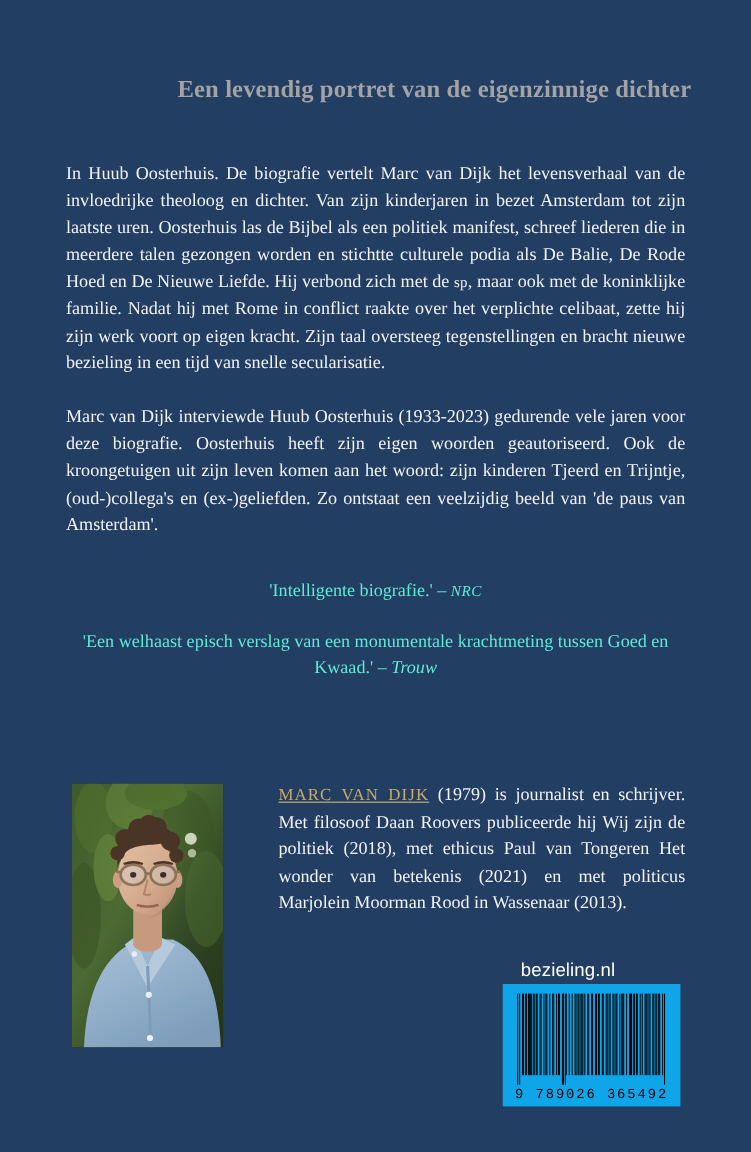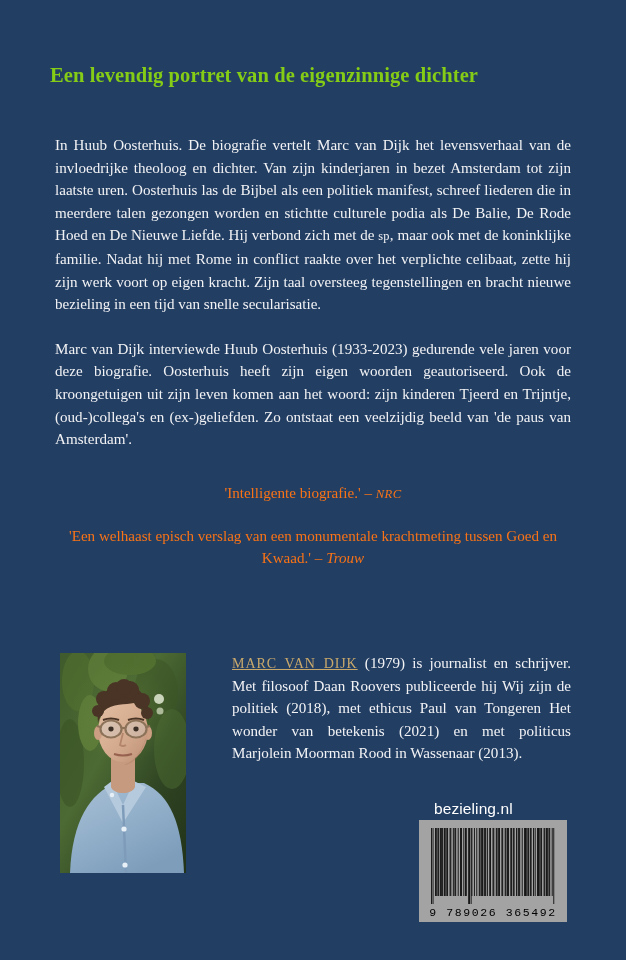--- a/index.html
+++ b/index.html
@@ -19,22 +19,22 @@
     inset: 0;
     background: #233e63;
   }
 
   
   .headline {
     position: absolute;
     left: 50px;
     top: 63px;
     width: 526px;
-    text-align: left;
-    color: #84cc16;
+    text-align: right;
+    color: #a3a3a3;
     font-size: 20.5px;
     line-height: 25px;
     font-weight: bold;
     letter-spacing: 0.1px;
   }
   .headline .l2 { display: block; }
 
   
   .body-block {
     position: absolute;
@@ -56,21 +56,21 @@
     font-size: 0.82em;
     letter-spacing: 0.3px;
   }
 
   
   .quotes {
     position: absolute;
     left: 55px;
     top: 482px;
     width: 516px;
-    color: #f97316;
+    color: #5eead4;
     text-align: center;
     font-size: 15.1px;
     line-height: 22.6px;
   }
   .quote {
     margin-bottom: 19px;
   }
   .quote:last-child { margin-bottom: 0; }
   .quote .src { font-style: italic; }
   .quote .src-sc {
@@ -120,21 +120,21 @@
     font-size: 15.5px;
     font-family: "Liberation Sans", sans-serif;
     letter-spacing: 0.1px;
   }
   .barcode-box {
     position: absolute;
     left: 419px;
     top: 820px;
     width: 148px;
     height: 102px;
-    background: #a3a3a3;
+    background: #0ea5e9;
     padding: 0;
   }
   .barcode-inner {
     position: absolute;
     left: 0; top: 0; right: 0; bottom: 0;
   }
   .barcode-digits {
     position: absolute;
     left: 0;
     bottom: 3px;

